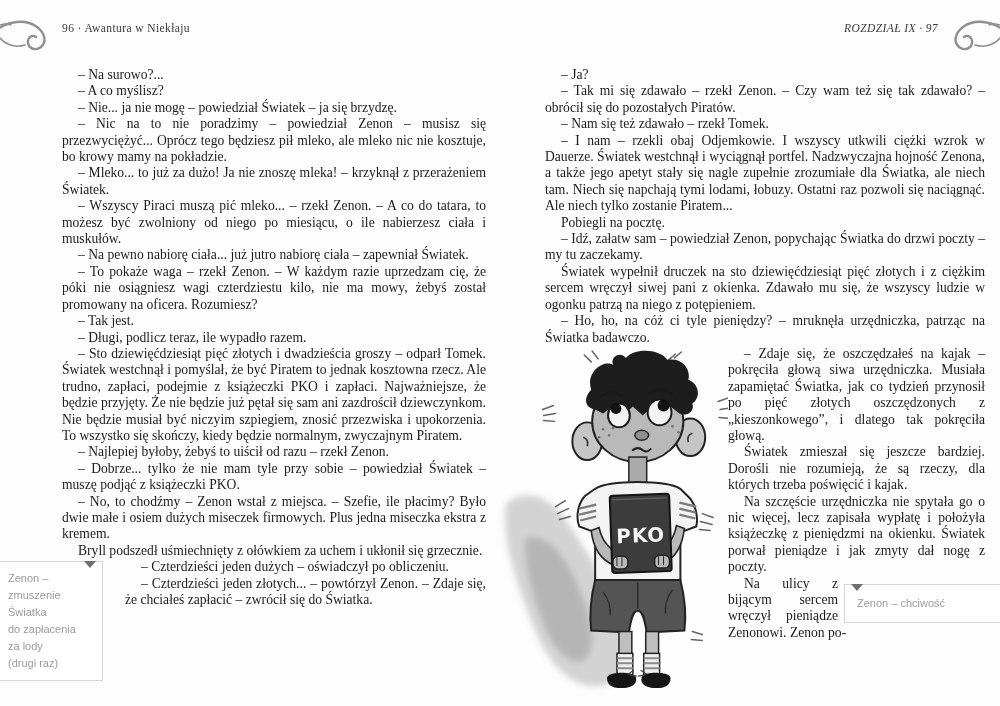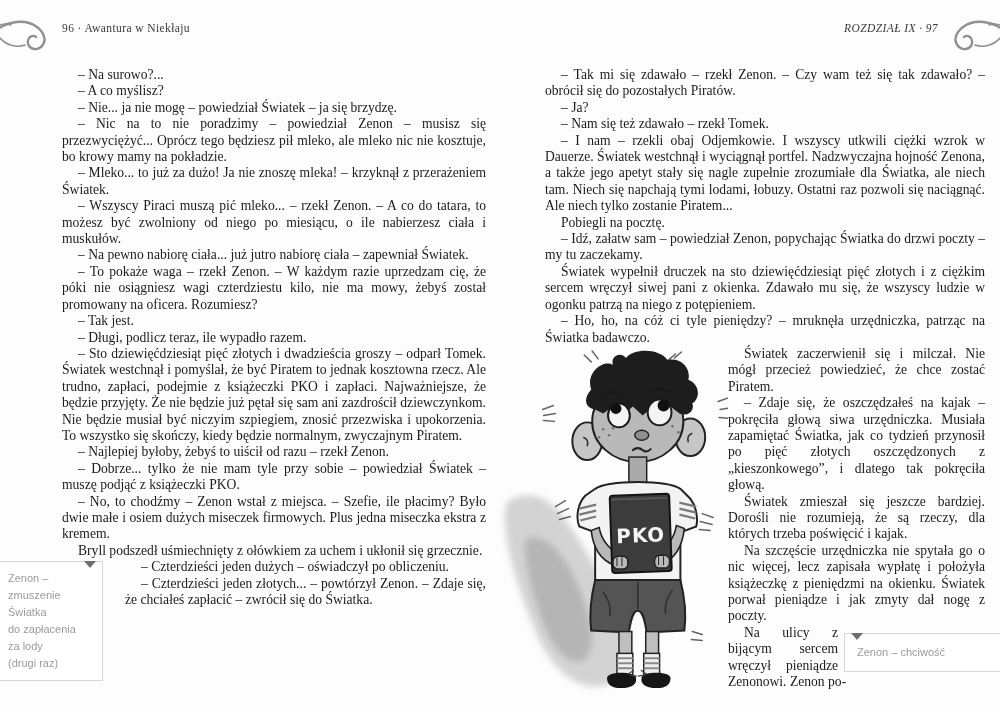--- a/index.html
+++ b/index.html
@@ -112,22 +112,22 @@
       </aside>
       <div class="para-group">
           <p class="para">– Czterdzieści jeden dużych – oświadczył po obliczeniu.</p>
           <p class="para">– Czterdzieści jeden złotych... – powtórzył Zenon. – Zdaje się, że chciałeś zapłacić – zwrócił się do Światka.</p>
         </div>
     </div>
   </div>
 
   <div class="page page-right">
     <div class="para-group">
+        <p class="para">– Ja?</p>
         <p class="para">– Tak mi się zdawało – rzekł Zenon. – Czy wam też się tak zdawało? – obrócił się do pozostałych Piratów.</p>
-        <p class="para">– Ja?</p>
         <p class="para">– Nam się też zdawało – rzekł Tomek.</p>
         <p class="para">– I nam – rzekli obaj Odjemkowie. I wszyscy utkwili ciężki wzrok w Dauerze. Światek westchnął i wyciągnął portfel. Nadzwyczajna hojność Zenona, a także jego apetyt stały się nagle zupełnie zrozumiałe dla Światka, ale niech tam. Niech się napchają tymi lodami, łobuzy. Ostatni raz pozwoli się naciągnąć. Ale niech tylko zostanie Piratem...</p>
         <p class="para">Pobiegli na pocztę.</p>
         <p class="para">– Idź, załatw sam – powiedział Zenon, popychając Światka do drzwi poczty – my tu zaczekamy.</p>
         <p class="para">Światek wypełnił druczek na sto dziewięćdziesiąt pięć złotych i z ciężkim sercem wręczył siwej pani z okienka. Zdawało mu się, że wszyscy ludzie w ogonku patrzą na niego z potępieniem.</p>
         <p class="para">– Ho, ho, na cóż ci tyle pieniędzy? – mruknęła urzędniczka, patrząc na Światka badawczo.</p>
       </div>
 
     <div>
 
@@ -241,21 +241,20 @@
             </g>
 
             <path d="M112,331 C112,324 139,324 141,330 C143,336 138,341 126,341 C116,341 112,337 112,331 Z" fill="#161616"></path>
             <path d="M147,330 C149,324 176,324 176,331 C176,337 172,341 162,341 C150,341 145,336 147,330 Z" fill="#161616"></path>
             <path d="M133,327 l6,-4 M135,328 l7,1 M152,327 l-6,-4 M150,328 l-7,1" stroke="#444" stroke-width="1.3" fill="none"></path>
           </g>
         </svg>
       </figure>
 
       <div class="para-group">
-          <p class="para">Światek zaczerwienił się i milczał. Nie mógł przecież powiedzieć, że chce zostać Piratem.</p>
           <p class="para">– Zdaje się, że oszczędzałeś na kajak – pokręciła głową siwa urzędniczka. Musiała zapamiętać Światka, jak co tydzień przynosił po pięć złotych oszczędzonych z „kieszonkowego”, i dlatego tak pokręciła głową.</p>
           <p class="para">Światek zmieszał się jeszcze bardziej. Dorośli nie rozumieją, że są rzeczy, dla których trzeba poświęcić i kajak.</p>
           <p class="para">Na szczęście urzędniczka nie spytała go o nic więcej, lecz zapisała wypłatę i położyła książeczkę z pieniędzmi na okienku. Światek porwał pieniądze i jak zmyty dał nogę z poczty.</p>
         </div>
 
       <aside class="note note-right">
         <span class="pointer"></span>
         <span class="note-line">Zenon – chciwość</span>
       </aside>
 

